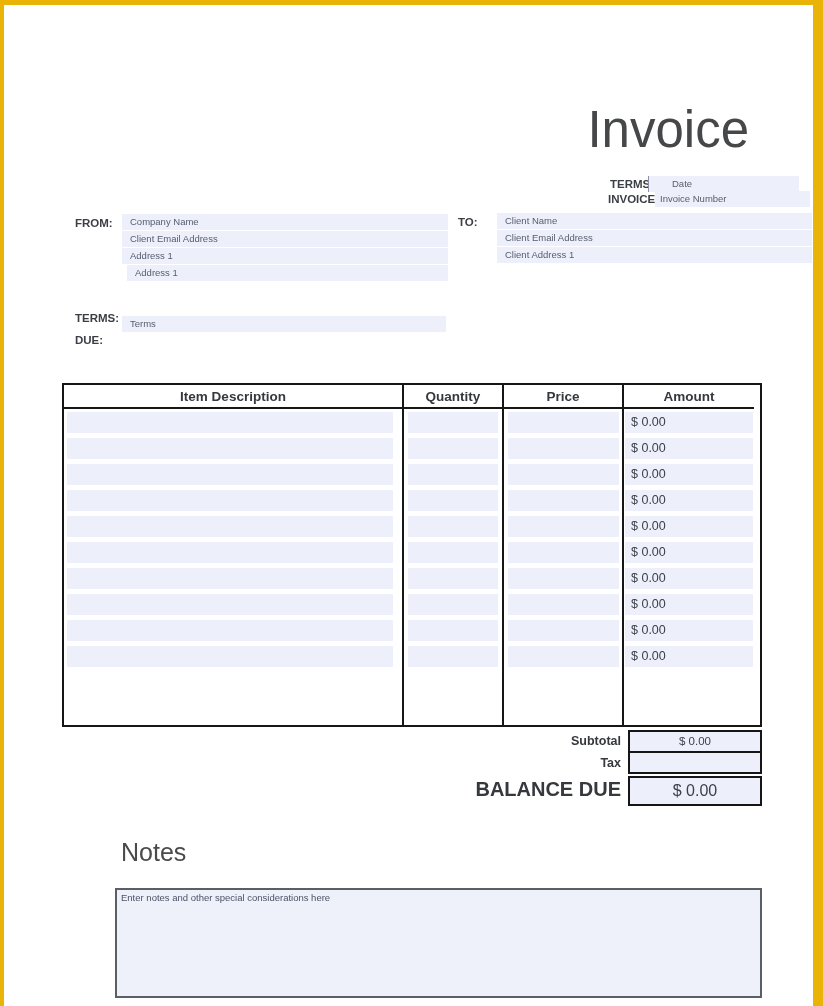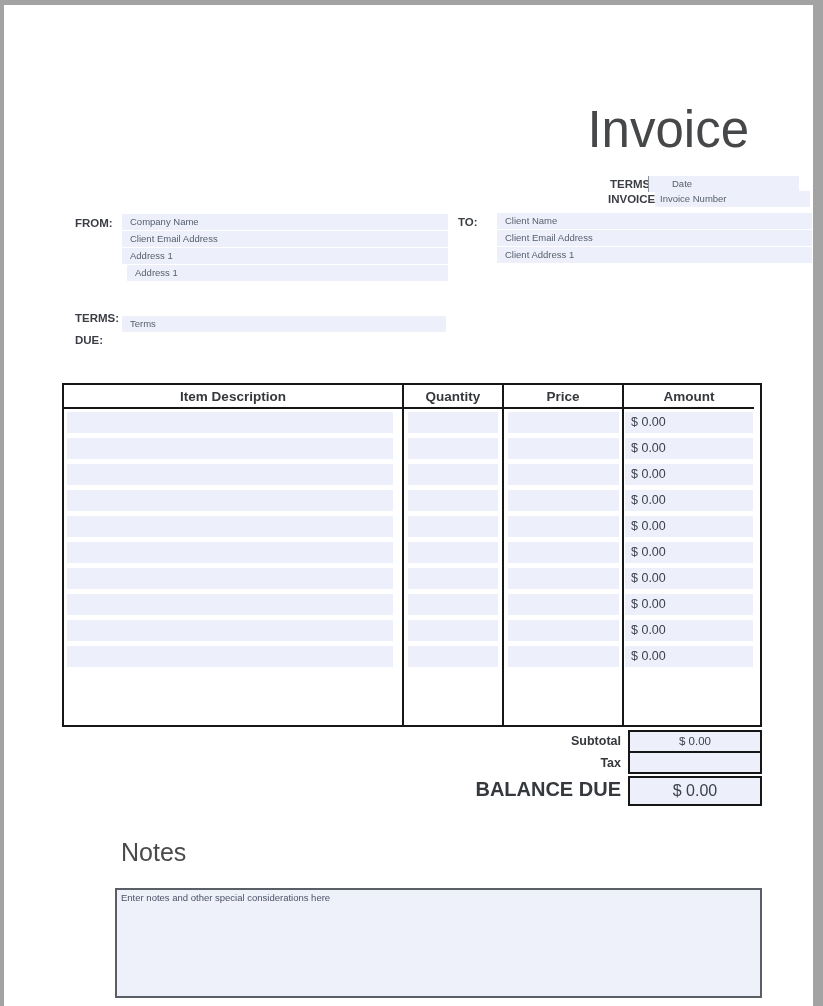--- a/index.html
+++ b/index.html
@@ -1,19 +1,19 @@
 <!DOCTYPE html>
 <html><head>
 <meta charset="utf-8">
 <style>
   * { margin:0; padding:0; box-sizing:border-box; }
   body { font-family:"Liberation Sans", sans-serif; }
   #screen {
     position:relative; width:823px; height:1006px;
-    background:#a3a3a3; overflow:hidden;
+    background:#eab308; overflow:hidden;
   }
   .page {
     position:absolute; left:4px; top:5px; width:809px; height:1001px;
     background:#ffffff;
   }
 
   
   .title {
     position:absolute; right:74px; top:100px;
     font-size:51px; font-weight:400; color:#454749; letter-spacing:0px;

